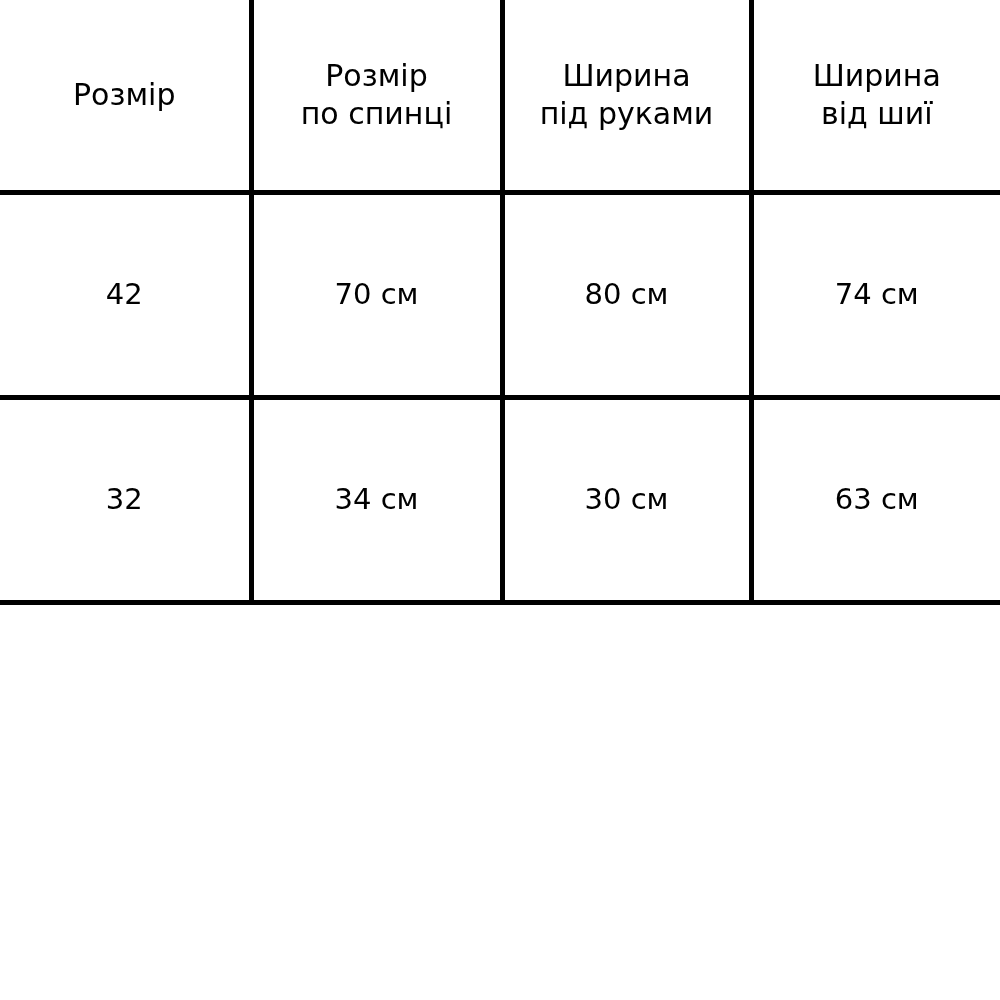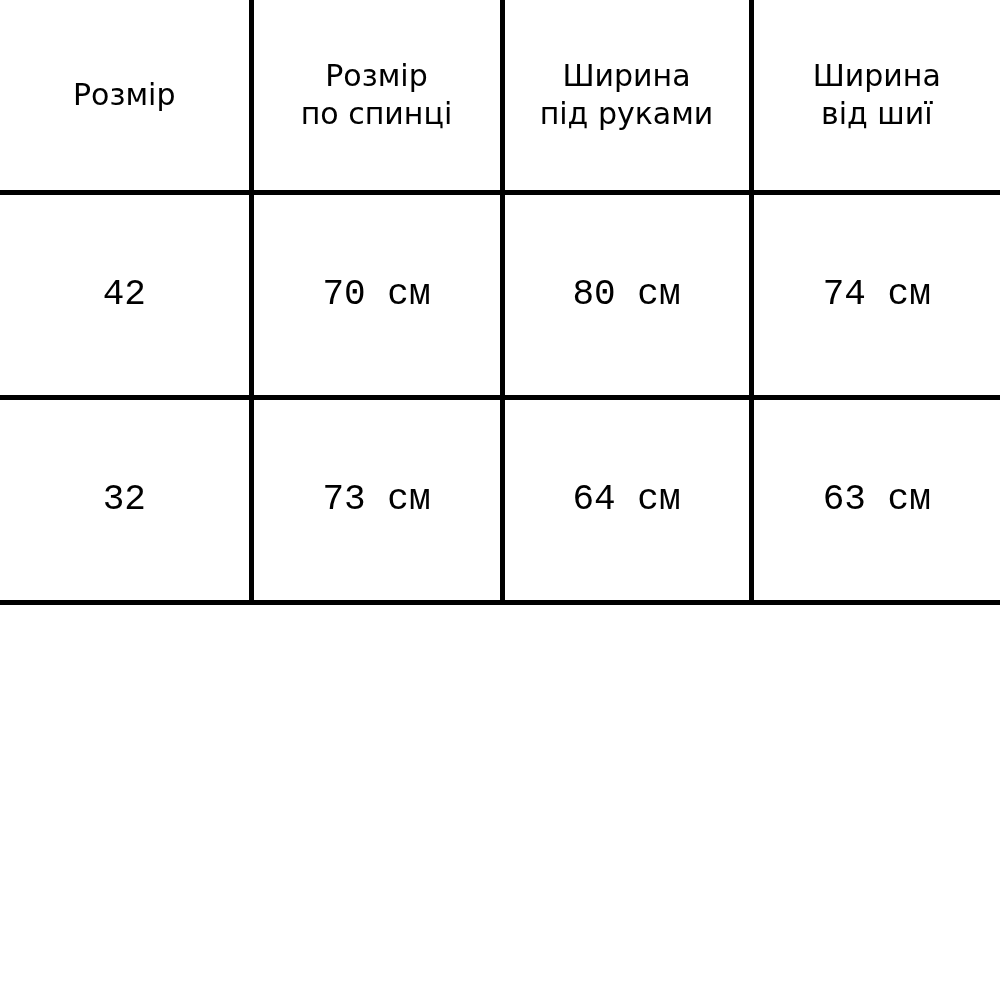--- a/index.html
+++ b/index.html
@@ -41,22 +41,21 @@
     line-height: 1.28;
     padding: 0 6px;
     background: #ffffff;
   }
   table.size-table thead th {
     height: 190px;
     font-size: 30px;
   }
   table.size-table tbody td {
     height: 200px;
-    font-size: 36px;
-    font-family: Liberation Mono, monospace;
+    font-size: 29px;
   }
   
   table.size-table tr > *:first-child { border-left: none; }
   table.size-table tr > *:last-child { border-right: none; }
   table.size-table thead tr > * { border-top: none; }
 
   .cell-line { display: block; }
 </style>
 </head>
 <body>
@@ -90,19 +89,19 @@
     </thead>
     <tbody>
       <tr>
         <td>42</td>
         <td>70 см</td>
         <td>80 см</td>
         <td>74 см</td>
       </tr>
       <tr>
         <td>32</td>
-        <td>73 см</td>
-        <td>64 см</td>
+        <td>34 см</td>
+        <td>30 см</td>
         <td>63 см</td>
       </tr>
     </tbody>
   </table>
 </div>
 
 </body></html>

